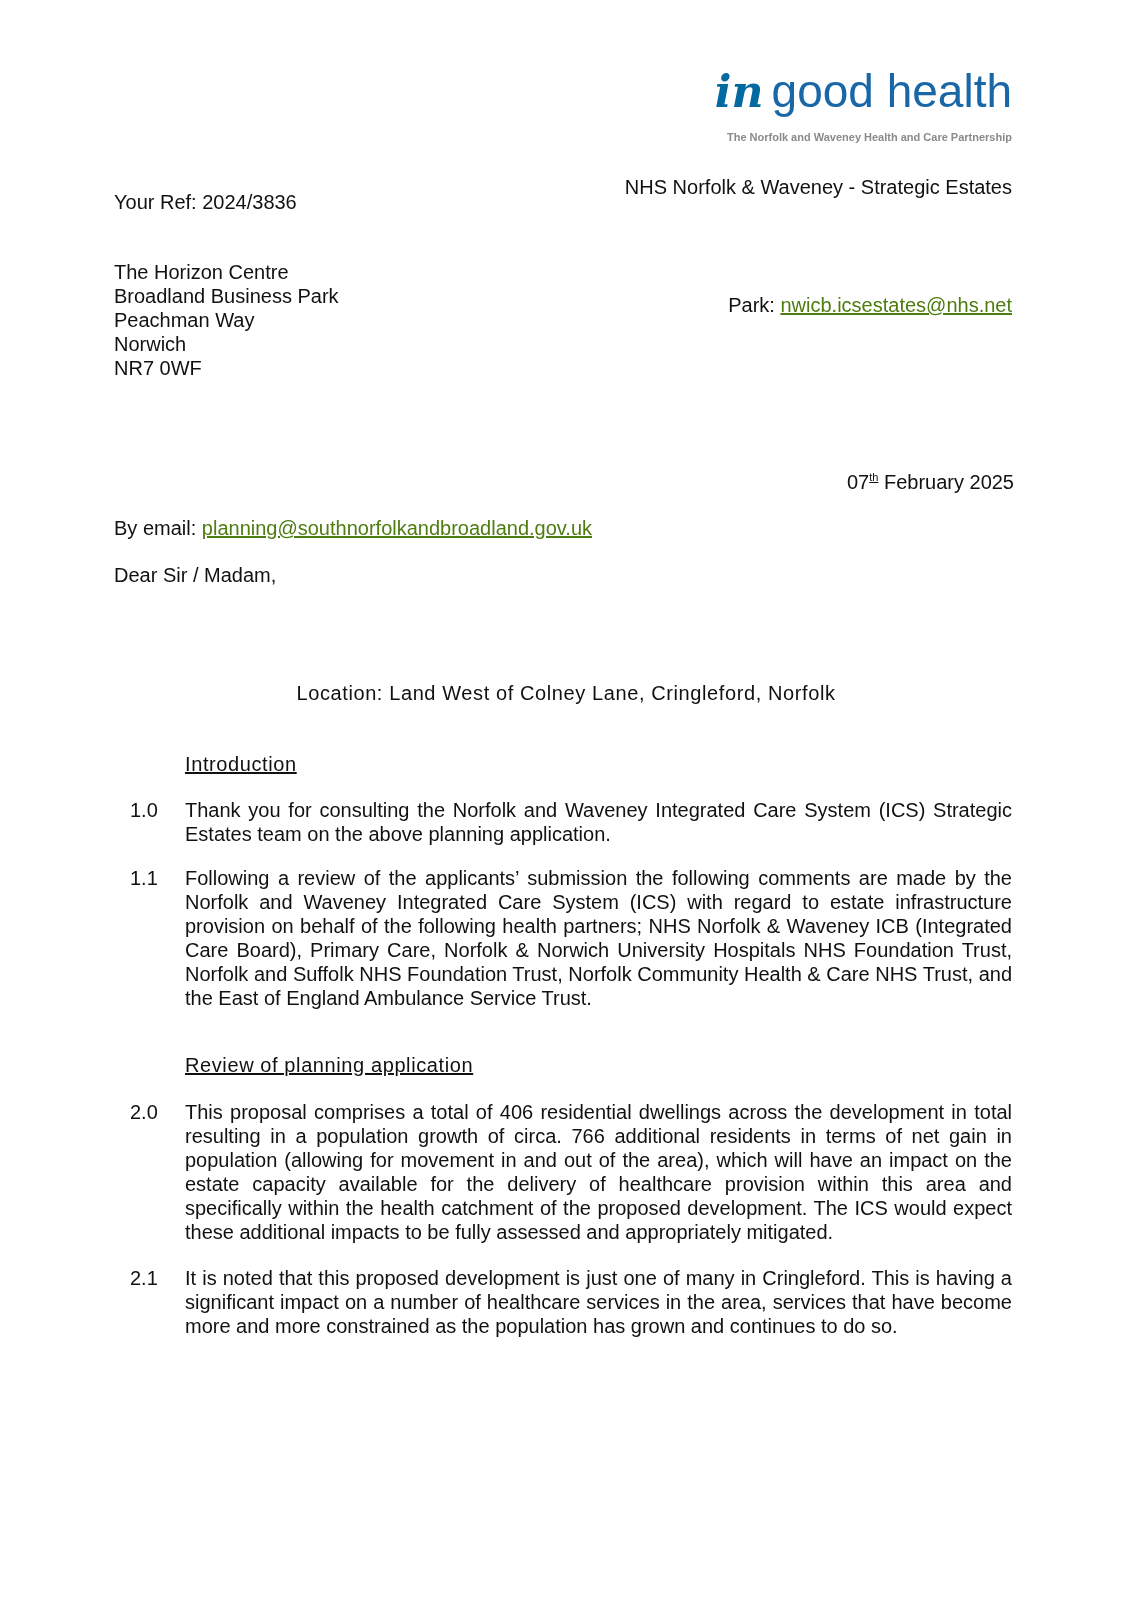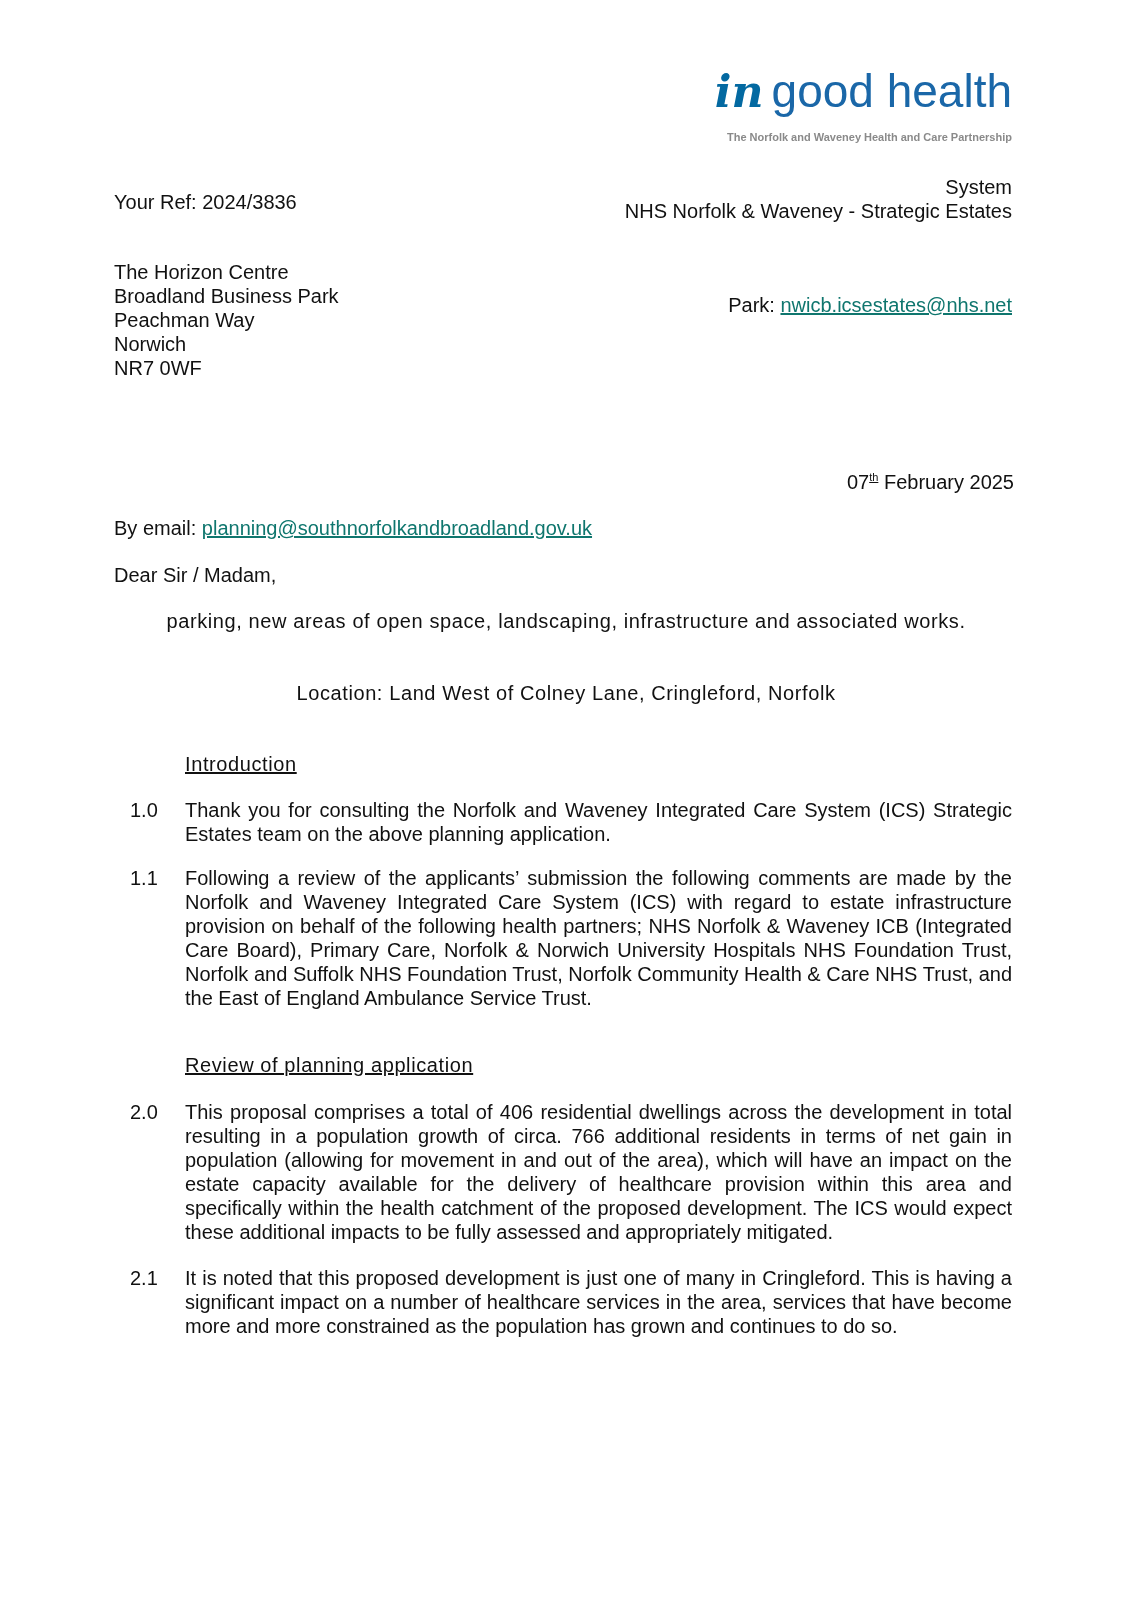--- a/index.html
+++ b/index.html
@@ -5,42 +5,41 @@
     html, body { margin: 0; padding: 0; background: #ffffff; }
     body { width: 1132px; height: 1600px; position: relative; overflow: hidden;
            font-family: "Liberation Sans", sans-serif; color: #111; }
     .abs { position: absolute; }
     .t { font-size: 20px; line-height: 24px; }
     .logo { position: absolute; right: 120px; top: 66px; text-align: right; }
     .logo-main { font-size: 46px; line-height: 50px; color: #1a67a8; letter-spacing: 0px; }
     .logo-in { color: #0369a1; font-family: "DejaVu Serif", serif; font-style: italic; font-weight: bold; font-size: 44px; margin-right: 8px; }
     .logo-sub { font-size: 11px; color: #8a8a8a; font-weight: bold; margin-top: 14px; letter-spacing: 0px; }
     .right { text-align: right; right: 120px; }
-    a.link { color: #0f766e; text-decoration: underline; text-align: right; }
+    a.link { color: #4d7c0f; text-decoration: underline; text-align: right; }
     .sup { font-size: 11px; vertical-align: super; line-height: 0; text-decoration: underline; }
     .center { left: 120px; width: 892px; text-align: center; letter-spacing: 0.6px; }
     .heading { left: 185px; text-decoration: underline; letter-spacing: 0.6px; }
     .para { left: 118px; width: 894px; }
     .para .num { position: absolute; left: 0; top: 0; margin-left: 12px; }
     .para .body { margin-left: 67px; text-align: justify; }
   </style>
 </head>
 <body>
 
 <div class="logo">
   <div class="logo-main">
     <span class="logo-in">in</span><span>good health</span>
   </div>
   <div class="logo-sub">The Norfolk and Waveney Health and Care Partnership</div>
 </div>
 
 <div class="abs t" style="left:114px; top:190px;">Your Ref: 2024/3836</div>
 
 <div class="abs t right" style="top:175px;">
-  <div>System</div>
   <div>NHS Norfolk &amp; Waveney - Strategic Estates</div>
 </div>
 <div class="abs t right" style="top:293px;">
   <span>Park: </span><a class="link">nwicb.icsestates@nhs.net</a>
 </div>
 
 <div class="abs t" style="left:114px; top:260px;">
   <div>The Horizon Centre</div>
   <div>Broadland Business Park</div>
   <div>Peachman Way</div>
@@ -52,21 +51,20 @@
   <span>07</span><span class="sup">th</span><span> February 2025</span>
 </div>
 
 <div class="abs t" style="left:114px; top:516px;">
   <span>By email: </span><a class="link">planning@southnorfolkandbroadland.gov.uk</a>
 </div>
 
 <div class="abs t" style="left:114px; top:563px;">Dear Sir / Madam,</div>
 
 <div class="abs t center" style="top:609px;">
-  <div>parking, new areas of open space, landscaping, infrastructure and associated works.</div>
 </div>
 <div class="abs t center" style="top:681px;">Location: Land West of Colney Lane, Cringleford, Norfolk</div>
 
 <div class="abs t heading" style="top:752px;">Introduction</div>
 
 <div class="abs t para" style="top:798px;">
   <span class="num">1.0</span>
   <div class="body">Thank you for consulting the Norfolk and Waveney Integrated Care System (ICS) Strategic Estates team on the above planning application.</div>
 </div>
 

